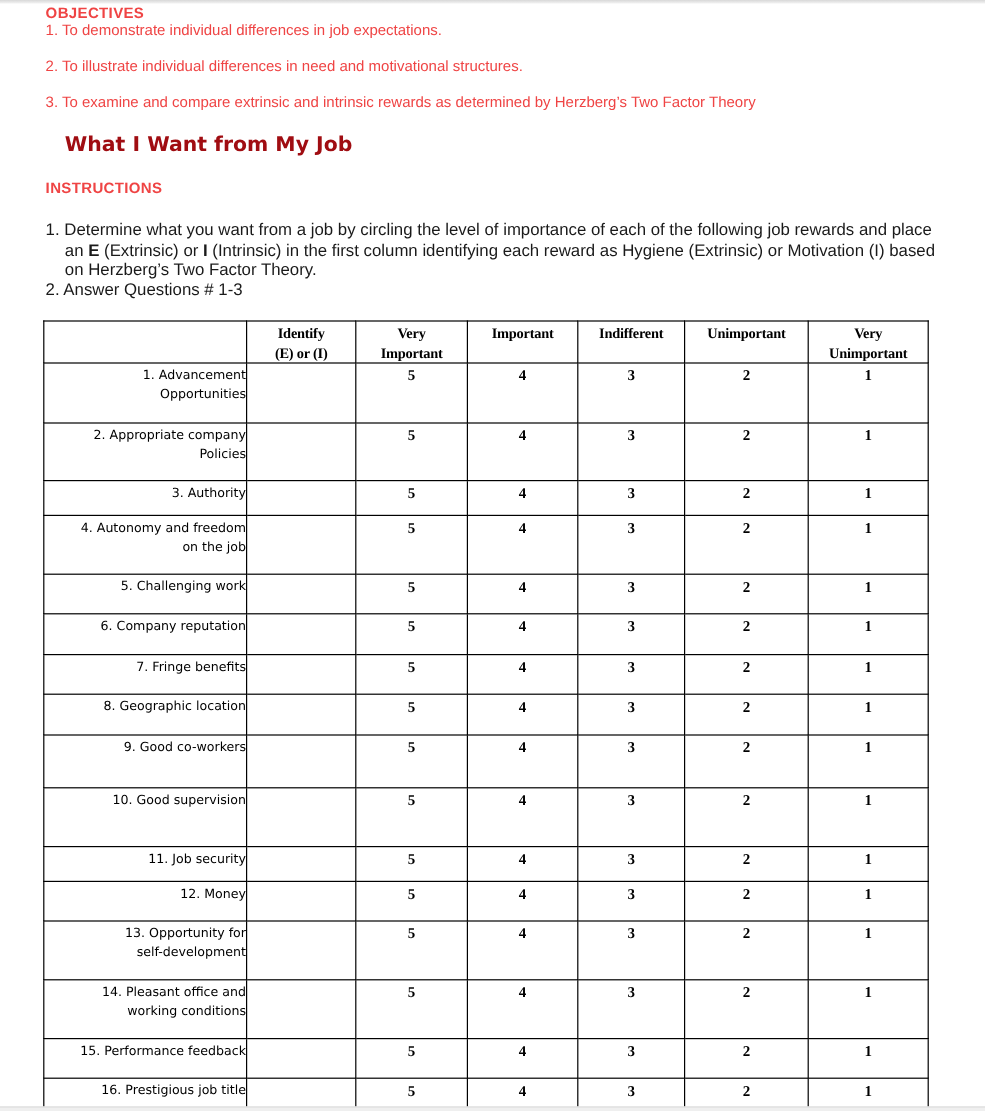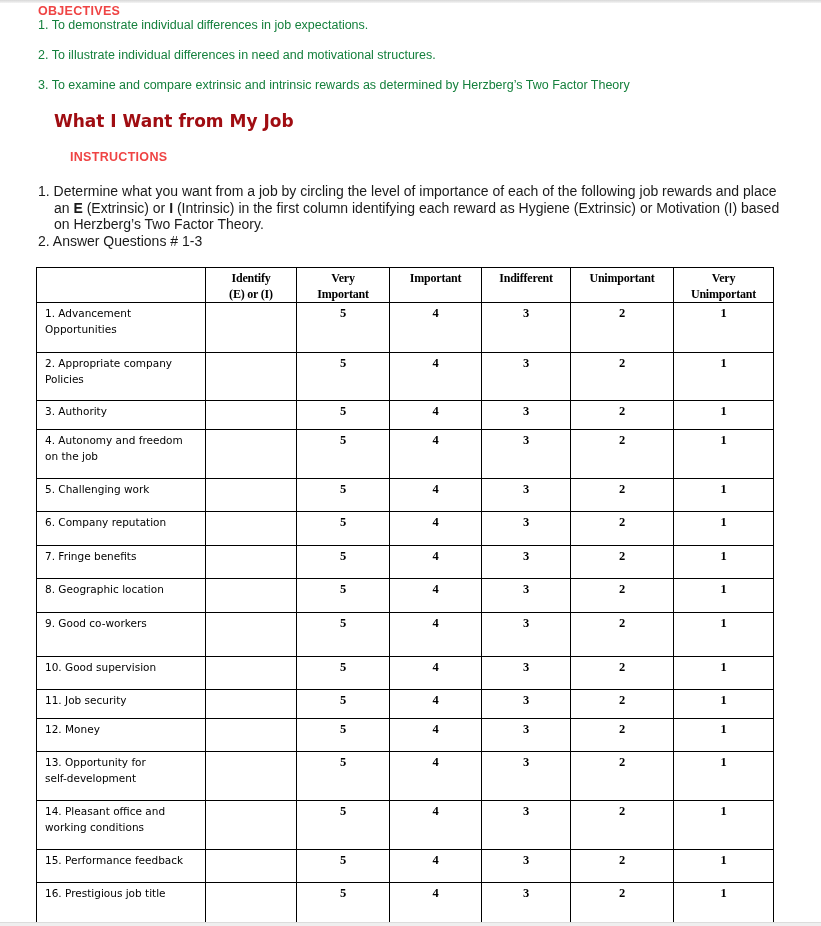--- a/index.html
+++ b/index.html
@@ -1,43 +1,43 @@
 <!DOCTYPE html>
 <html><head>
 <meta charset="utf-8">
 <style>
   html, body { margin:0; padding:0; background:#ffffff; }
   body { width:821px; height:926px; position:relative; overflow:hidden; font-family:"Liberation Sans", sans-serif; color:#000; }
   .topbar { position:absolute; left:0; top:0; width:821px; height:3px; background:linear-gradient(#d8d8d8,#f4f4f4); }
   .bottombar { position:absolute; left:0; top:922px; width:821px; height:4px; background:#efefef; border-top:1px solid #dcdcdc; }
   .abs { position:absolute; white-space:nowrap; }
   .heading-blue { font-weight:bold; color:#ef4444; font-size:12.5px; letter-spacing:0.3px; }
-  .body-text { font-size:12.5px; color:#15803d; }
+  .body-text { font-size:12.5px; color:#ef4444; }
   .title-red { font-family:"DejaVu Sans", sans-serif; font-weight:bold; color:#a00d12; font-size:17px; }
   .instr { font-size:14px; color:#1a1a1a; line-height:16.5px; }
   table.survey { position:absolute; left:36px; top:267px; border-collapse:collapse; table-layout:fixed; }
   table.survey td, table.survey th { border:1.3px solid #000; padding:0; vertical-align:top; }
   table.survey th { font-family:"Liberation Serif", serif; font-weight:bold; font-size:12px; text-align:center; line-height:16px; padding-top:2px; letter-spacing:-0.2px; }
-  td.label { font-family:"DejaVu Sans", sans-serif; font-size:10.5px; line-height:16px; padding:2px 0 0 8px !important; }
+  td.label { font-family:"DejaVu Sans", sans-serif; font-size:10.5px; line-height:16px; padding:2px 0 0 8px !important;text-align:right; }
   td.num { font-family:"Liberation Serif", serif; font-weight:bold; font-size:12.5px; text-align:center; line-height:16px; padding-top:2px !important; }
   td.ident { }
 </style>
 </head>
 <body>
 
 <div class="topbar"></div>
 
 <div class="abs heading-blue" style="left:38px; top:4px;">OBJECTIVES</div>
 <div class="abs body-text" style="left:38px; top:18px;">1. To demonstrate individual differences in job expectations.</div>
 <div class="abs body-text" style="left:38px; top:48px;">2. To illustrate individual differences in need and motivational structures.</div>
 <div class="abs body-text" style="left:38px; top:78px;">3. To examine and compare extrinsic and intrinsic rewards as determined by Herzberg’s Two Factor Theory</div>
 
 <div class="abs title-red" style="left:38px; top:111px;margin-left:16px;">What I Want from My Job</div>
 
-<div class="abs heading-blue" style="left:38px; top:150px;margin-left:32px;">INSTRUCTIONS</div>
+<div class="abs heading-blue" style="left:38px; top:150px;">INSTRUCTIONS</div>
 
 <div class="abs instr" style="left:38px; top:183px;">1. Determine what you want from a job by circling the level of importance of each of the following job rewards and place</div>
 <div class="abs instr" style="left:54px; top:200px;"><span>an </span><b>E</b><span> (Extrinsic) or </span><b>I</b><span> (Intrinsic) in the first column identifying each reward as Hygiene (Extrinsic) or Motivation (I) based</span></div>
 <div class="abs instr" style="left:54px; top:216px;">on Herzberg’s Two Factor Theory.</div>
 <div class="abs instr" style="left:38px; top:233px;">2. Answer Questions # 1-3</div>
 
 <table class="survey">
   <colgroup>
     <col style="width:169px">
       <col style="width:91px">
@@ -133,21 +133,21 @@
       </tr>
       <tr style="height: 44px; margin-top: 16px;">
         <td class="label"><span>9. Good co-workers</span></td>
         <td class="ident"></td>
         <td class="num">5</td>
         <td class="num">4</td>
         <td class="num">3</td>
         <td class="num">2</td>
         <td class="num">1</td>
       </tr>
-      <tr style="height: 33px;">
+      <tr style="height: 49px;">
         <td class="label"><span>10. Good supervision</span></td>
         <td class="ident"></td>
         <td class="num">5</td>
         <td class="num">4</td>
         <td class="num">3</td>
         <td class="num">2</td>
         <td class="num">1</td>
       </tr>
       <tr style="height: 29px;">
         <td class="label"><span>11. Job security</span></td>

